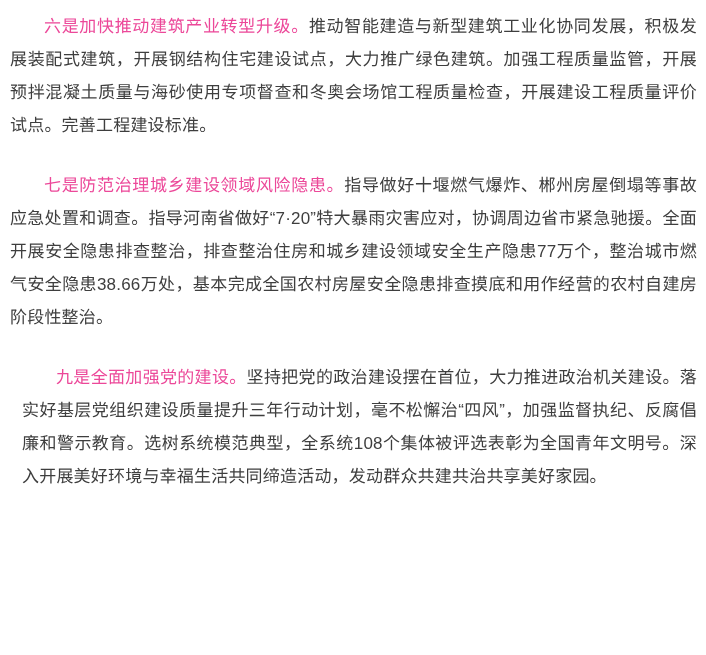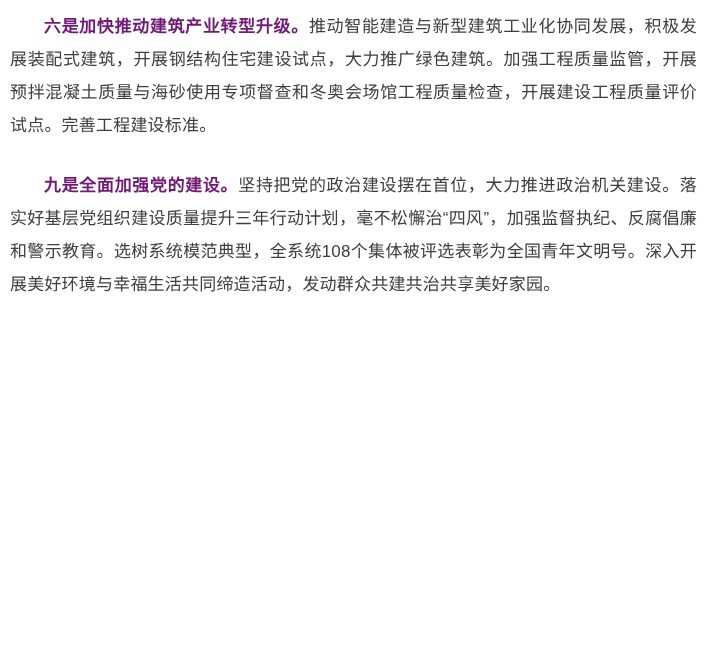--- a/index.html
+++ b/index.html
@@ -23,29 +23,33 @@
     text-align: justify;
     text-justify: inter-ideograph;
     letter-spacing: 0.2px;
   }
   .para {
     margin: 0 0 27px 0;
     text-indent: 2em;
   }
   .para:last-child {
     margin-bottom: 0;
+    margin-left: 12px;
   }
   .lead {
-    font-weight: 700;
-    color: #701a75;
+    font-weight: 400;
+    color: #ec4899;
   }
 </style>
 </head>
 <body>
 
 <div class="doc">
   <p class="para">
     <strong class="lead">六是加快推动建筑产业转型升级。</strong><span>推动智能建造与新型建筑工业化协同发展，积极发展装配式建筑，开展钢结构住宅建设试点，大力推广绿色建筑。加强工程质量监管，开展预拌混凝土质量与海砂使用专项督查和冬奥会场馆工程质量检查，开展建设工程质量评价试点。完善工程建设标准。</span>
   </p>
   <p class="para">
+    <strong class="lead">七是防范治理城乡建设领域风险隐患。</strong><span>指导做好十堰燃气爆炸、郴州房屋倒塌等事故应急处置和调查。指导河南省做好“7·20”特大暴雨灾害应对，协调周边省市紧急驰援。全面开展安全隐患排查整治，排查整治住房和城乡建设领域安全生产隐患77万个，整治城市燃气安全隐患38.66万处，基本完成全国农村房屋安全隐患排查摸底和用作经营的农村自建房阶段性整治。</span>
+  </p>
+  <p class="para">
     <strong class="lead">九是全面加强党的建设。</strong><span>坚持把党的政治建设摆在首位，大力推进政治机关建设。落实好基层党组织建设质量提升三年行动计划，毫不松懈治“四风”，加强监督执纪、反腐倡廉和警示教育。选树系统模范典型，全系统108个集体被评选表彰为全国青年文明号。深入开展美好环境与幸福生活共同缔造活动，发动群众共建共治共享美好家园。</span>
   </p>
 </div>
 
 </body></html>

